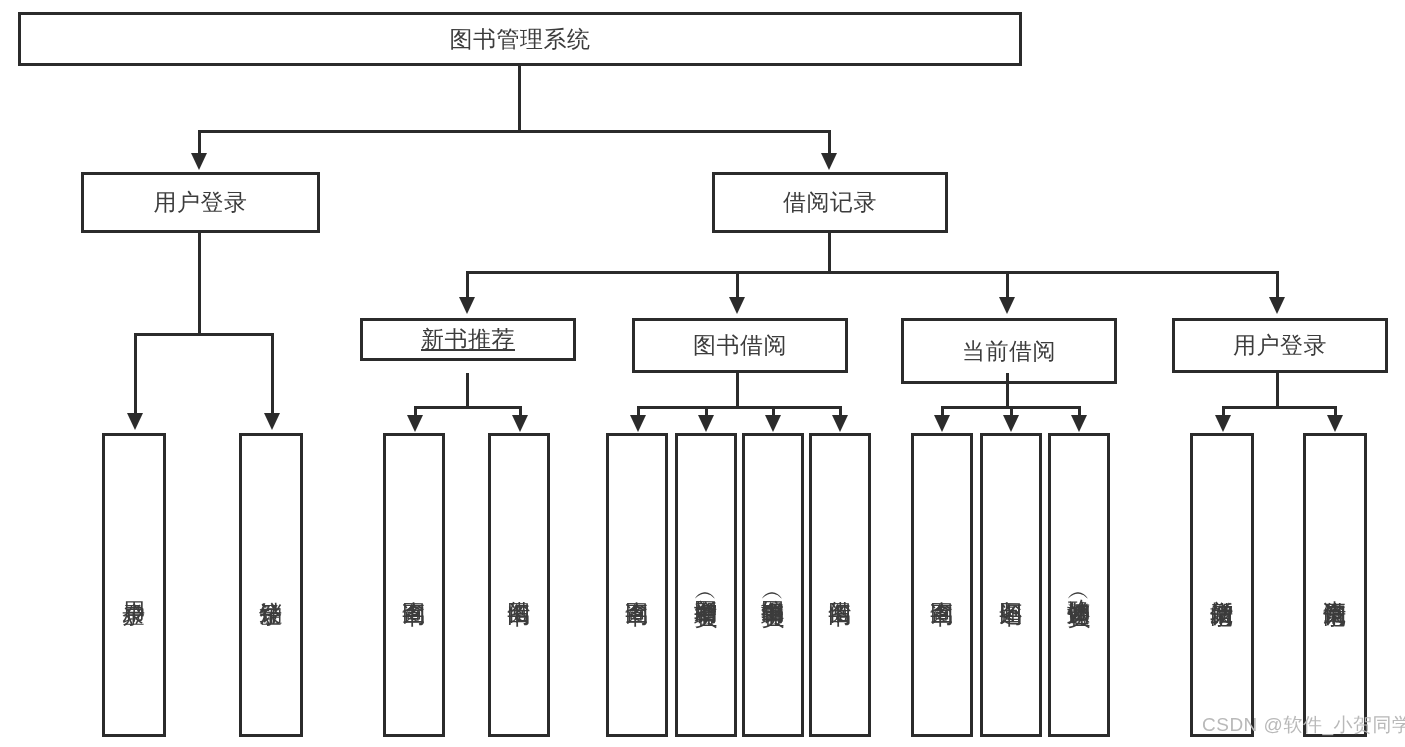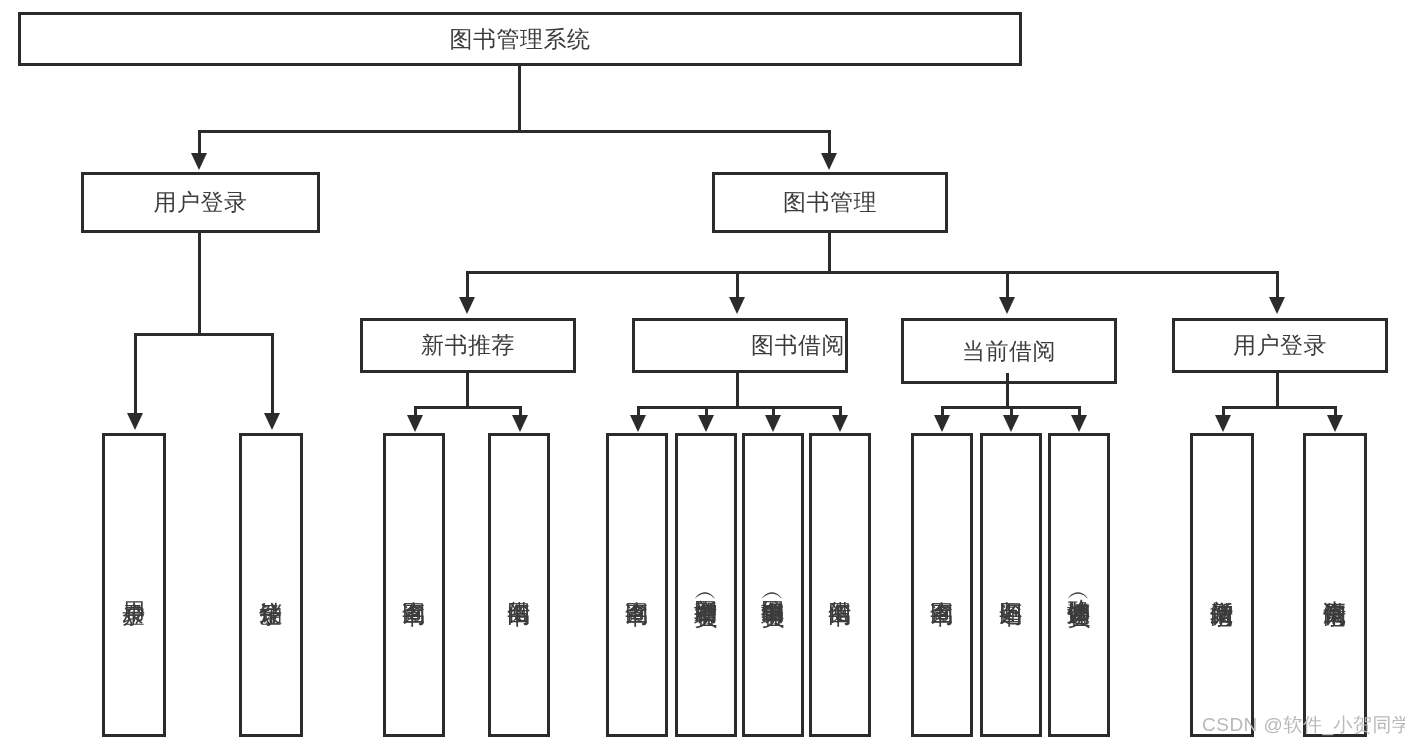--- a/index.html
+++ b/index.html
@@ -84,45 +84,45 @@
 
   <div class="edge v" style="left:198px; top:130px; height:25px;"></div>
   <div class="arrow" style="left:191px; top:153px;"></div>
   <div class="edge v" style="left:828px; top:130px; height:25px;"></div>
   <div class="arrow" style="left:821px; top:153px;"></div>
 
   <div class="node" style="left:81px; top:172px; width:239px; height:61px;">
     <span class="label">用户登录</span>
   </div>
   <div class="node" style="left:712px; top:172px; width:236px; height:61px;">
-    <span class="label">图书管理</span>
+    <span class="label">借阅记录</span>
   </div>
 
   <div class="edge v" style="left:198px; top:233px; height:100px;"></div>
   <div class="edge h" style="left:134px; top:333px; width:140px;"></div>
   <div class="edge v" style="left:134px; top:333px; height:82px;"></div>
   <div class="arrow" style="left:127px; top:413px;"></div>
   <div class="edge v" style="left:271px; top:333px; height:82px;"></div>
   <div class="arrow" style="left:264px; top:413px;"></div>
 
   <div class="edge v" style="left:828px; top:233px; height:38px;"></div>
   <div class="edge h" style="left:466px; top:271px; width:812px;"></div>
   <div class="edge v" style="left:466px; top:271px; height:28px;"></div>
   <div class="arrow" style="left:459px; top:297px;"></div>
   <div class="edge v" style="left:736px; top:271px; height:28px;"></div>
   <div class="arrow" style="left:729px; top:297px;"></div>
   <div class="edge v" style="left:1006px; top:271px; height:28px;"></div>
   <div class="arrow" style="left:999px; top:297px;"></div>
   <div class="edge v" style="left:1276px; top:271px; height:28px;"></div>
   <div class="arrow" style="left:1269px; top:297px;"></div>
 
-  <div class="node" style="left:360px; top:318px; width:216px; height:55px;">
+  <div class="node" style="left:360px; top:318px; width:216px; height:43px;text-decoration:underline;">
     <span class="label">新书推荐</span>
   </div>
-  <div class="node" style="left:632px; top:318px; width:216px; height:55px;justify-content:flex-end;">
+  <div class="node" style="left:632px; top:318px; width:216px; height:55px;">
     <span class="label">图书借阅</span>
   </div>
   <div class="node" style="left:901px; top:318px; width:216px; height:66px;">
     <span class="label">当前借阅</span>
   </div>
   <div class="node" style="left:1172px; top:318px; width:216px; height:55px;">
     <span class="label">用户登录</span>
   </div>
 
   <div class="edge v" style="left:466px; top:373px; height:33px;"></div>

